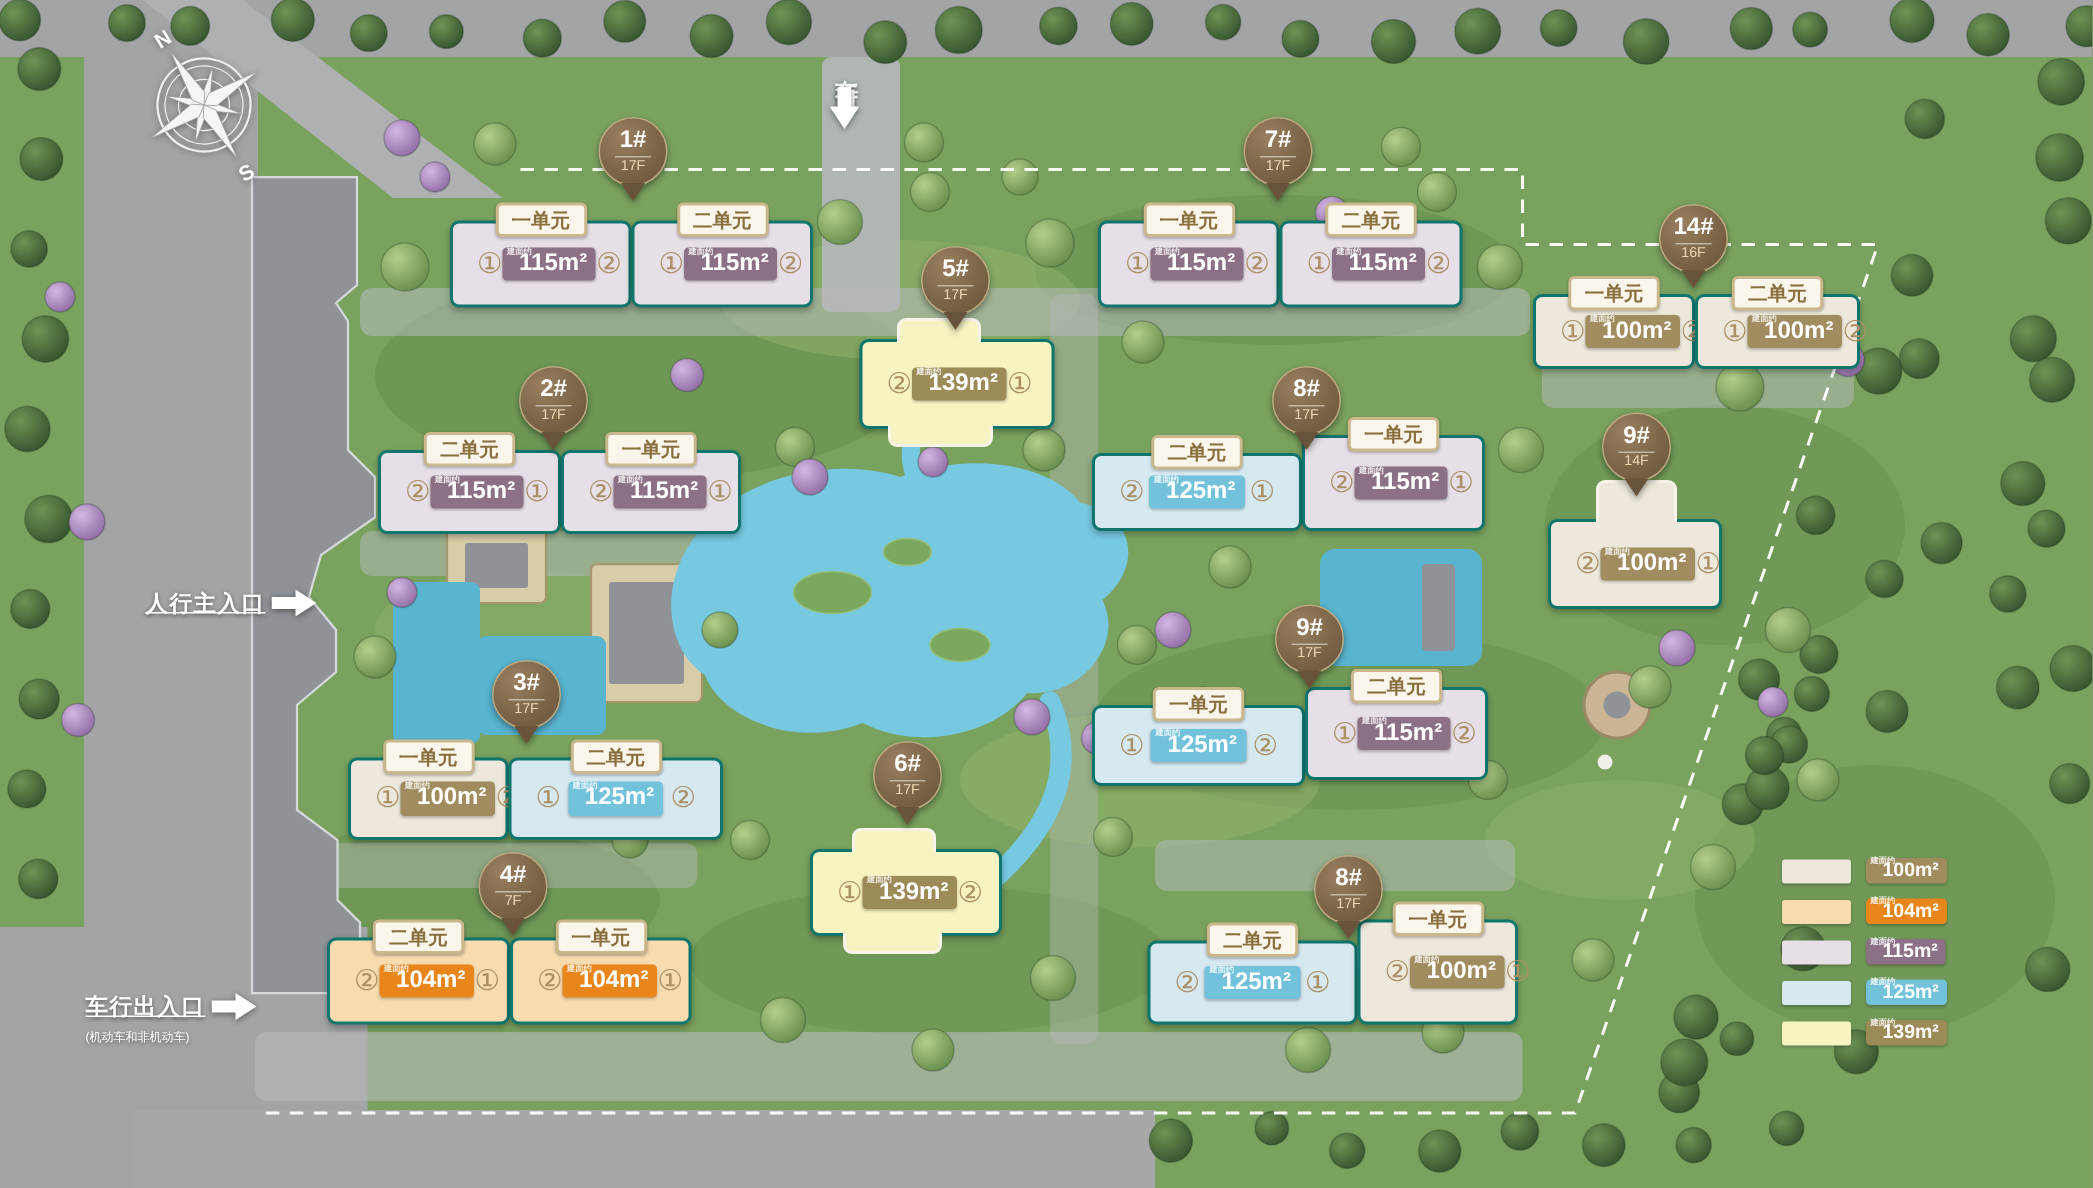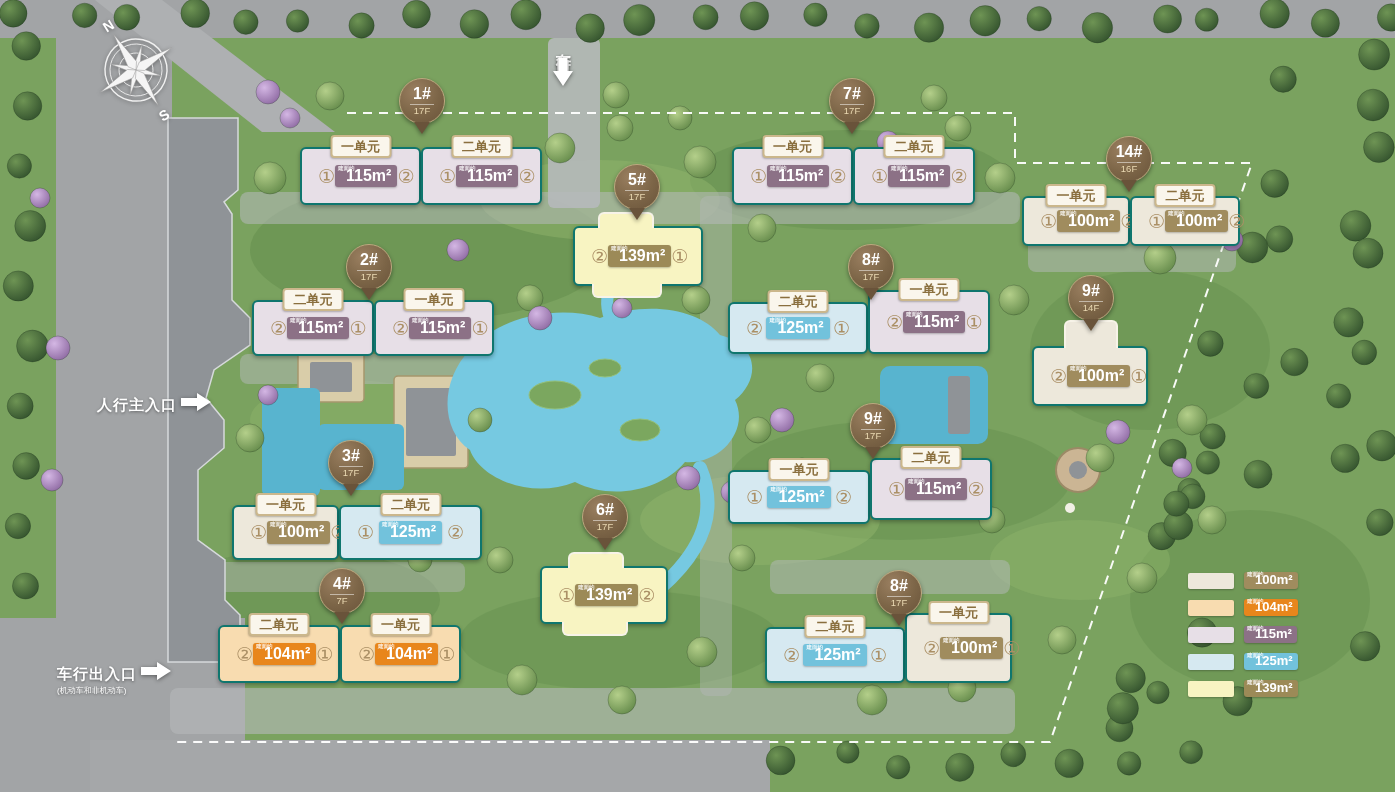--- a/index.html
+++ b/index.html
@@ -37,21 +37,21 @@
   
   #legend{position:absolute;left:1188px;top:572px;z-index:8;}
   .legend-row{display:flex;align-items:center;gap:10px;margin-bottom:10px;height:17px;}
   .swatch{width:46px;height:16px;border-radius:2px;box-shadow:0 1px 2px rgba(0,0,0,.25);}
   .legend-row .badge{font-size:13px;padding:0 5px 1px 3px;}
   
   .entrance{position:absolute;z-index:8;color:#fff;text-shadow:0 1px 3px rgba(0,0,0,.45);}
   .ent-label{font-size:15px;font-weight:bold;letter-spacing:1px;white-space:nowrap;}
   .ent-label.vertical{writing-mode:vertical-rl;letter-spacing:3px;}
   .ent-sub{font-size:8px;white-space:nowrap;margin-top:1px;}
-  .ent-row{display:flex;align-items:flex-end;gap:4px;}
+  .ent-row{display:flex;align-items:flex-start;gap:4px;text-decoration:underline;}
   .ent-col{display:flex;flex-direction:column;align-items:center;}
   .arrow-svg{filter:drop-shadow(0 1px 2px rgba(0,0,0,.45));}
   #compass{position:absolute;left:78px;top:8px;z-index:8;
            filter:drop-shadow(0 1px 2px rgba(0,0,0,.35));}
 </style>
 </head>
 <body>
 
 <div id="stage">
 

